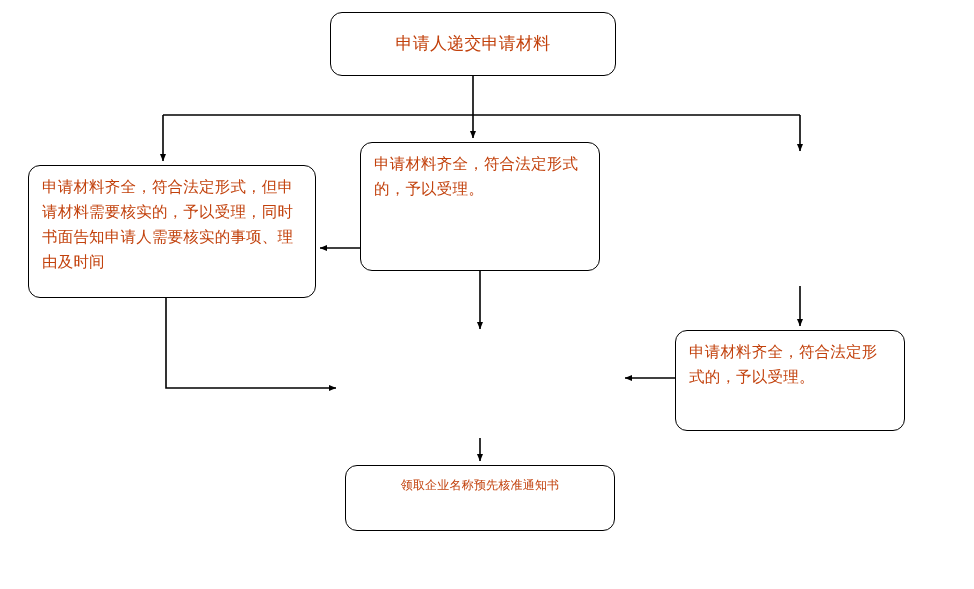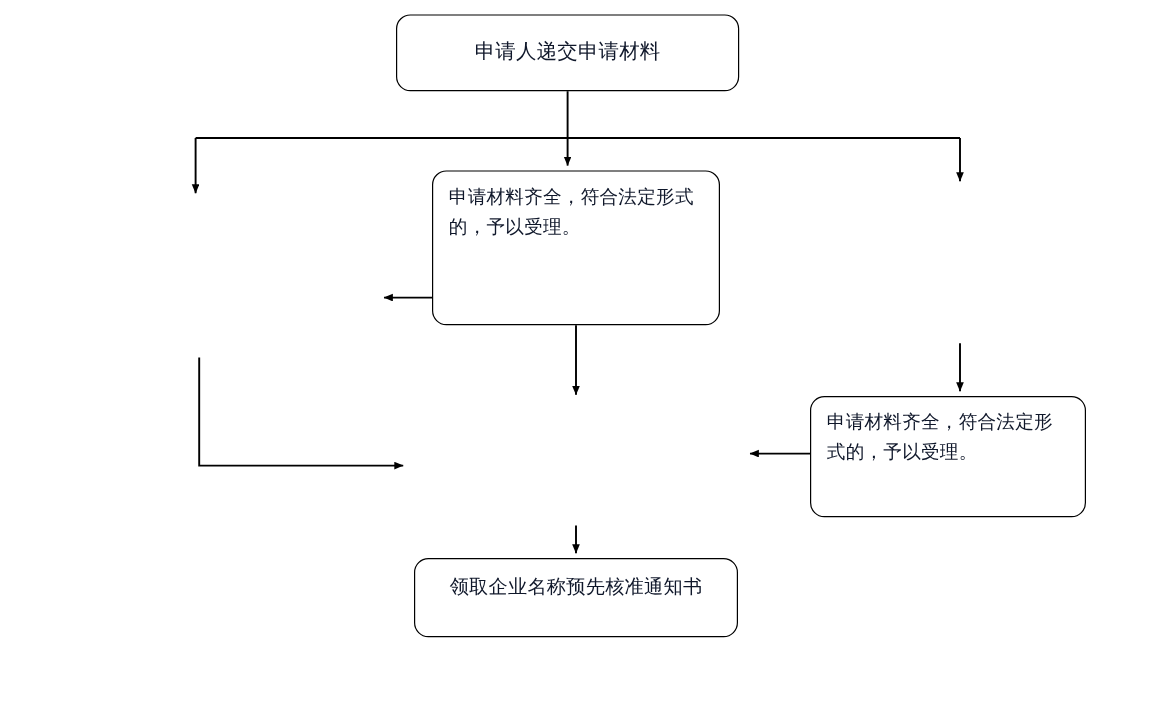--- a/index.html
+++ b/index.html
@@ -29,21 +29,21 @@
     box-sizing: border-box;
     border: 1px solid #000000;
     border-radius: 12px;
     background: #ffffff;
     z-index: 2;
   }
   .node .txt {
     display: block;
     font-size: 15.5px;
     line-height: 1.62;
-    color: #0f172a;
+    color: #c2410c;
     letter-spacing: 0.2px;
     white-space: pre-wrap;
   }
   .node.center-v {
     display: flex;
     align-items: center;
   }
   .node.pad {
     padding: 9px 13px 0 13px;
   }
@@ -86,28 +86,31 @@
       <path d="M675,378 L625,378" marker-end="url(#ah)"></path>
 
       <path d="M480,438 L480,461" marker-end="url(#ah)"></path>
     </g>
   </svg>
 
   <div class="node center-v padc" style="left:330px; top:12px; width:286px; height:64px; justify-content:center;">
     <span class="txt" style="text-align:center; font-size:17px;">申请人递交申请材料</span>
   </div>
 
+  <div class="node pad" style="left:28px; top:165px; width:288px; height:133px;">
+    <span class="txt">申请材料齐全，符合法定形式，但申请材料需要核实的，予以受理，同时书面告知申请人需要核实的事项、理由及时间</span>
+  </div>
 
   <div class="node pad" style="left:360px; top:142px; width:240px; height:129px;">
     <span class="txt">申请材料齐全，符合法定形式的，予以受理。</span>
   </div>
 
 
 
   <div class="node pad" style="left:675px; top:330px; width:230px; height:101px;">
     <span class="txt">申请材料齐全，符合法定形式的，予以受理。</span>
   </div>
 
   <div class="node padc" style="left:345px; top:465px; width:270px; height:66px; display:flex; align-items:flex-start; padding-top:10px;">
-    <span class="txt" style="text-align:center; width:100%; font-size:16px;">领取企业名称预先核准通知书</span>
+    <span class="txt" style="text-align:center; width:100%; font-size:12px;">领取企业名称预先核准通知书</span>
   </div>
 
 </div>
 
 </body></html>

